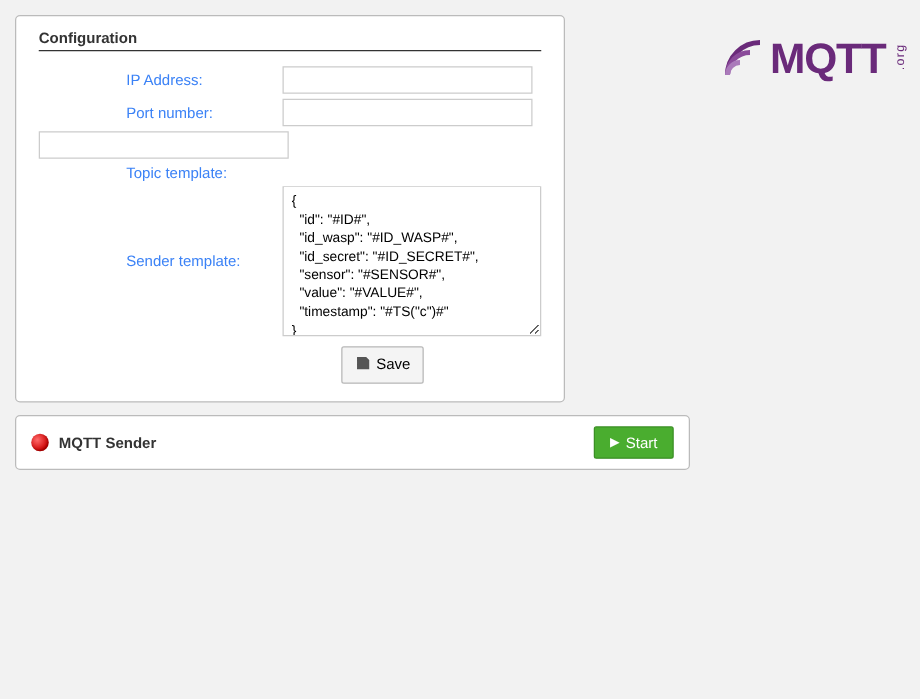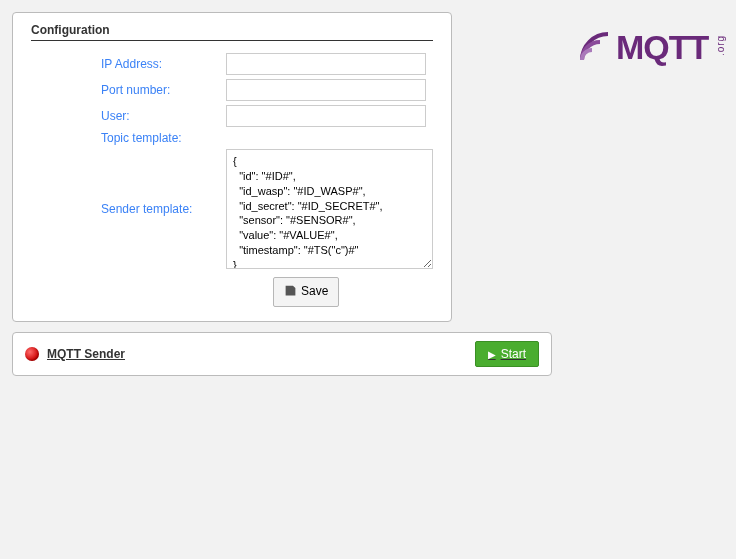--- a/index.html
+++ b/index.html
@@ -86,21 +86,20 @@
   .sender-panel {
     width: 540px;
     border: 1px solid #bbb;
     border-radius: 4px;
     background: #fff;
     padding: 8px 12px;
     margin-top: 10px;
     display: flex;
     align-items: center;
     justify-content: space-between;
-    text-decoration: underline;
   }
   .sender-left {
     display: flex;
     align-items: center;
     gap: 8px;
   }
   .status-dot {
     width: 14px;
     height: 14px;
     border-radius: 50%;
@@ -171,21 +170,20 @@
       <label class="form-label">IP Address:</label>
       <input class="text-input" type="text" value="" style="">
     </div>
 
     <div class="form-row">
       <label class="form-label">Port number:</label>
       <input class="text-input" type="text" value="" style="">
     </div>
 
     <div class="form-row">
-      <label class="form-label">User:</label>
       <input class="text-input" type="text" value="" style="">
     </div>
 
 
     <div class="form-row center-align">
       <label class="form-label">Topic template:</label>
     </div>
 
     <div class="form-row center-align">
       <label class="form-label">Sender template:</label>

